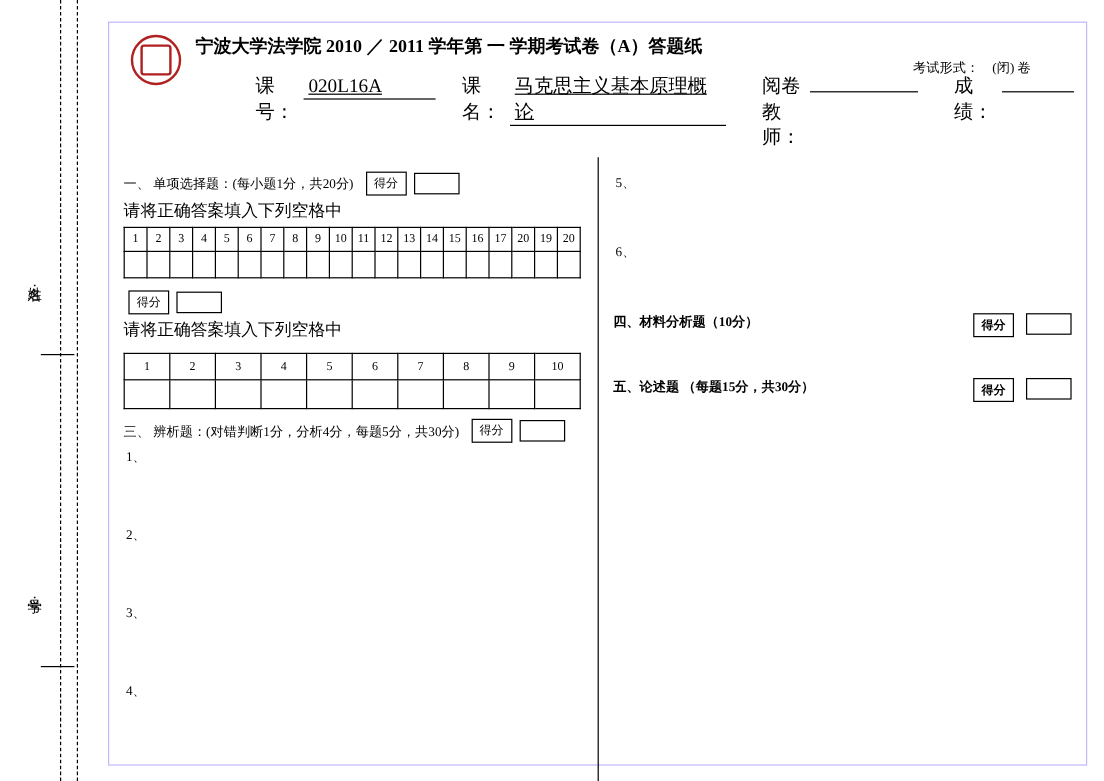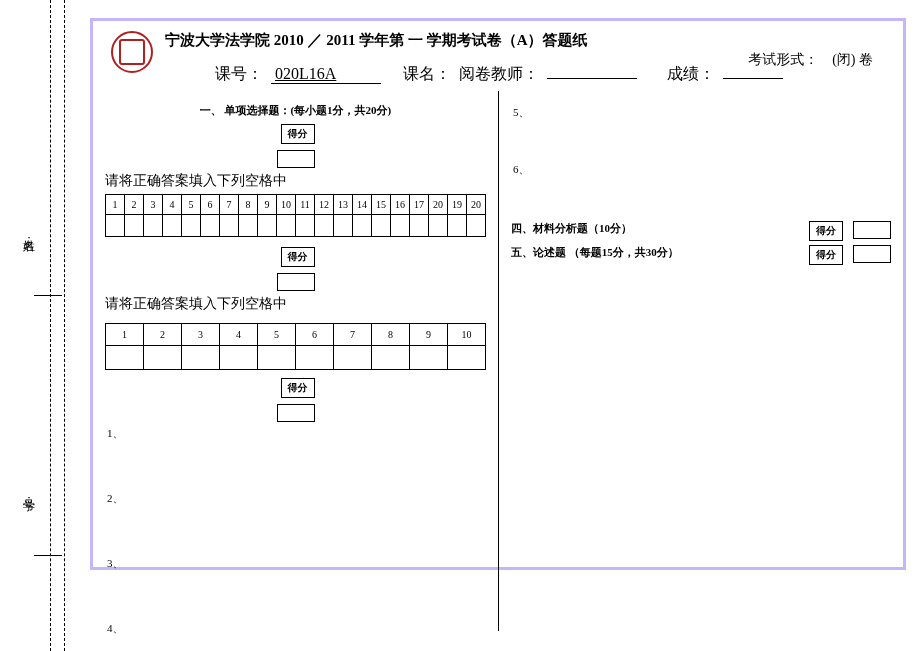--- a/index.html
+++ b/index.html
@@ -36,22 +36,22 @@
     position: absolute;
     border-top: 1px solid #000;
     left: 34px;
     width: 28px;
   }
   .sheet {
     position: absolute;
     left: 90px;
     top: 18px;
     width: 816px;
-    height: 552px;
-    border: 3px solid #c4b5fd;
+    height: 620px;
+    border: 1px solid #c4b5fd;
   }
   .header {
     padding: 10px 18px 6px 18px;
     display: flex;
     align-items: flex-start;
     gap: 12px;
   }
   .logo {
     width: 42px;
     height: 42px;
@@ -71,22 +71,22 @@
   }
   .title-block { flex: 1; }
   .title-line {
     font-size: 15px;
     font-weight: bold;
     white-space: nowrap;
   }
   .form-line {
     position: absolute;
     top: 30px;
-    right: 30px;
-    font-size: 14px;
+    right: 46px;
+    font-size: 11px;
   }
   .meta-line {
     margin-top: 14px;
     font-size: 16px;
     display: flex;
     gap: 8px;
     align-items: baseline;
     padding-left: 50px;
   }
   .uline {
@@ -110,23 +110,22 @@
   }
   .col-right {
     width: 406px;
   }
   .sect-head {
     display: flex;
     align-items: center;
     gap: 6px;
     margin-top: 4px;
     margin-bottom: 4px;
-    font-weight: bold;
-    font-size: 11px;
-    flex-direction: column;
+    font-weight: normal;
+    font-size: 11px;
   }
   .sect-sub {
     font-weight: normal;
     font-size: 14px;
     margin-bottom: 4px;
   }
   .score-box {
     border: 1px solid #000;
     padding: 2px 6px;
     font-size: 10px;
@@ -177,21 +176,22 @@
 <div class="sheet">
 
   <div class="header">
     <div class="logo"></div>
     <div class="title-block">
       <div class="title-line">宁波大学法学院 2010 ／ 2011 学年第 一 学期考试卷（A）答题纸</div>
       <div class="meta-line">
         <span>课号：</span>
         <span class="uline" style="min-width:110px">020L16A</span>
         <span style="margin-left:14px">课名：</span>
-        <span style="">阅卷教师：</span>
+        <span class="uline" style="min-width:180px">马克思主义基本原理概论</span>
+        <span style="margin-left:22px">阅卷教师：</span>
         <span class="uline" style="min-width:90px"></span>
         <span style="margin-left:22px">成绩：</span>
         <span class="uline" style="min-width:60px"></span>
       </div>
     </div>
     <div class="form-line">
       <span>考试形式：</span>
       &nbsp;&nbsp;
       <span>(闭)  卷</span>
     </div>
@@ -286,20 +286,21 @@
               <td></td>
               <td></td>
               <td></td>
               <td></td>
               <td></td>
         </tr>
       </tbody>
         </table>
 
       <div class="sect-head" style="margin-top:8px">
+        <span>三、 辨析题：(对错判断1分，分析4分，每题5分，共30分)</span>
         <span class="score-box">得分</span>
         <span class="score-gap"></span>
       </div>
 
       <div class="qnum" style="margin-top:4px">1、</div>
       <div class="qnum" style="margin-top:50px">2、</div>
       <div class="qnum" style="margin-top:50px">3、</div>
       <div class="qnum" style="margin-top:50px">4、</div>
     </div>
 
@@ -307,21 +308,21 @@
       <div class="qnum" style="margin-top:6px">5、</div>
       <div class="qnum" style="margin-top:42px">6、</div>
 
       <div class="right-line" style="margin-top:44px">
         <span>四、材料分析题（10分）</span>
         <span style="flex:1"></span>
         <span class="score-box">得分</span>
         <span class="score-gap"></span>
       </div>
 
-      <div class="right-line" style="margin-top:4px">
+      <div class="right-line" style="margin-top:34px">
         <span>五、论述题 （每题15分，共30分）</span>
         <span style="flex:1"></span>
         <span class="score-box">得分</span>
         <span class="score-gap"></span>
       </div>
     </div>
 
   </div>
 </div>
 

